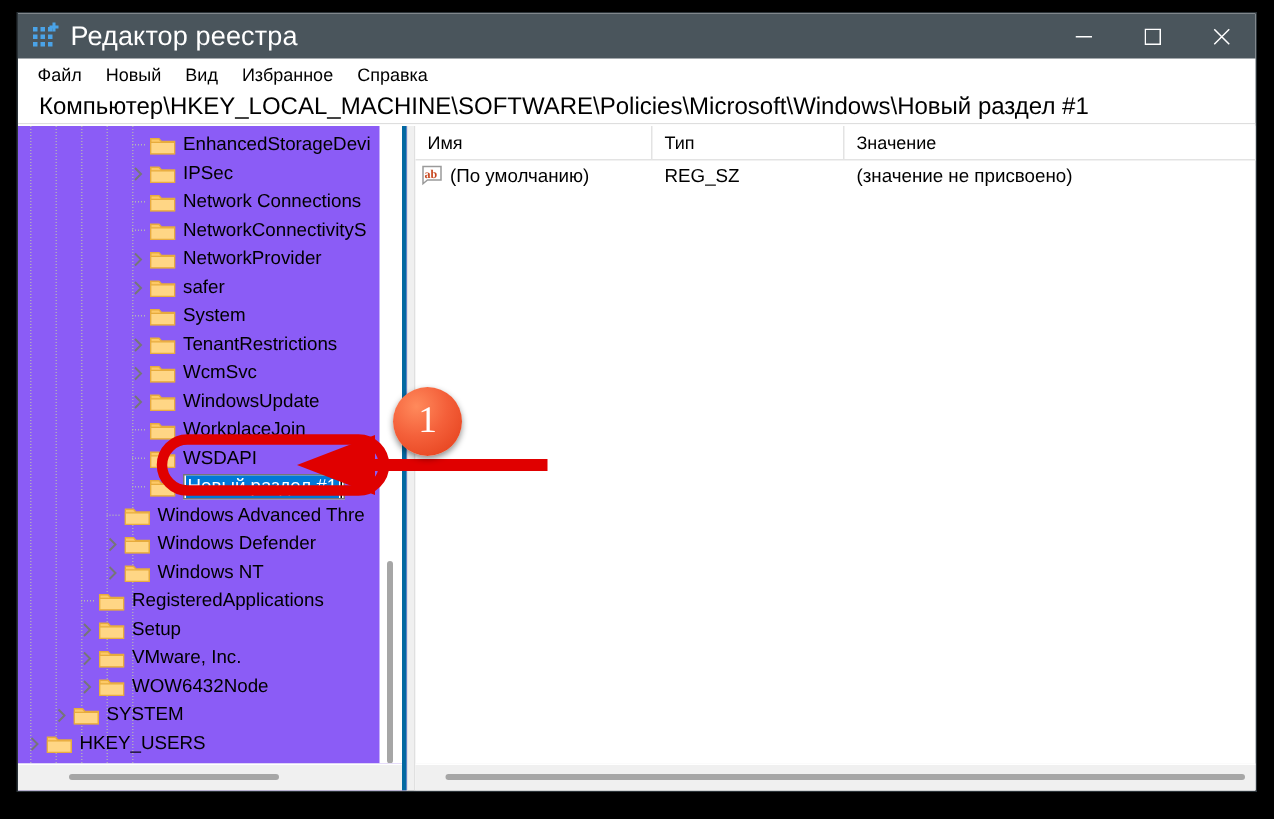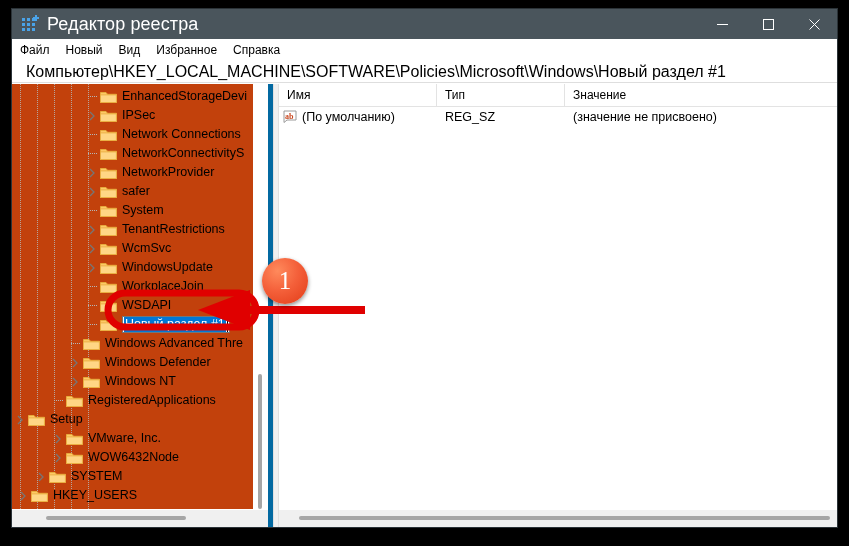--- a/index.html
+++ b/index.html
@@ -73,20 +73,21 @@
     width: 46px; height: 30px;
     display: flex; align-items: center; justify-content: center;
   }
   .winbtn svg { display: block; }
 
   
   .menubar {
     height: 22px;
     background: #ffffff;
     display: flex; align-items: center;
+    padding-left: 5px;
     flex: none;
   }
   .menu-item {
     font-size: 12px; color: #000000;
     padding: 2px 8px;
     white-space: nowrap;
   }
 
   
   .addressbar {
@@ -109,22 +110,22 @@
     display: flex;
     min-height: 0;
     background: #ffffff;
     border-top: 1px solid #ffffff;
   }
   .pane-left {
     width: 256px;
     flex: none;
     display: flex; flex-direction: column;
     position: relative;
-    background: #c2410c;
-    border-right: 5px solid #0369a1;
+    background: #8b5cf6;
+    border-right: 3px solid #0369a1;
     min-width: 0;
   }
   .splitter {
     width: 4px; flex: none;
     background: #f0f0f0;
     border-left: 1px solid #e0e0e0;
     border-right: 1px solid #e0e0e0;
   }
   .pane-right {
     flex: 1 1 auto;
@@ -515,21 +516,21 @@
               </div>
               <div class="tnode" style="padding-left: 38px;">
                 <span class="elbow" style="left: 42px;"></span>
                 <span class="tw-spacer"></span>
                 <span class="tfolder"><svg width="17" height="14" viewBox="0 0 17 14">
                     <path d="M0.5,2.5 h5.5 l1.6,1.8 h8.9 v8.2 h-16 z" fill="#fdc966" stroke="#e7ab3c" stroke-width="1"></path>
                     <path d="M0.5,4.9 h15.9 v7.6 h-15.9 z" fill="#ffd685" stroke="#e7ab3c" stroke-width="0.8"></path>
                   </svg></span>
                 <span class="tlabel">RegisteredApplications</span>
               </div>
-              <div class="tnode" style="">
+              <div class="tnode" style="padding-left: 38px;">
                 <span class="tw-expander">
                   <svg width="8" height="10" viewBox="0 0 8 10">
                     <path d="M2,1 L6,5 L2,9" fill="none" stroke="#767676" stroke-width="1.3"></path>
                   </svg>
                 </span>
                 <span class="tfolder"><svg width="17" height="14" viewBox="0 0 17 14">
                     <path d="M0.5,2.5 h5.5 l1.6,1.8 h8.9 v8.2 h-16 z" fill="#fdc966" stroke="#e7ab3c" stroke-width="1"></path>
                     <path d="M0.5,4.9 h15.9 v7.6 h-15.9 z" fill="#ffd685" stroke="#e7ab3c" stroke-width="0.8"></path>
                   </svg></span>
                 <span class="tlabel">Setup</span>

